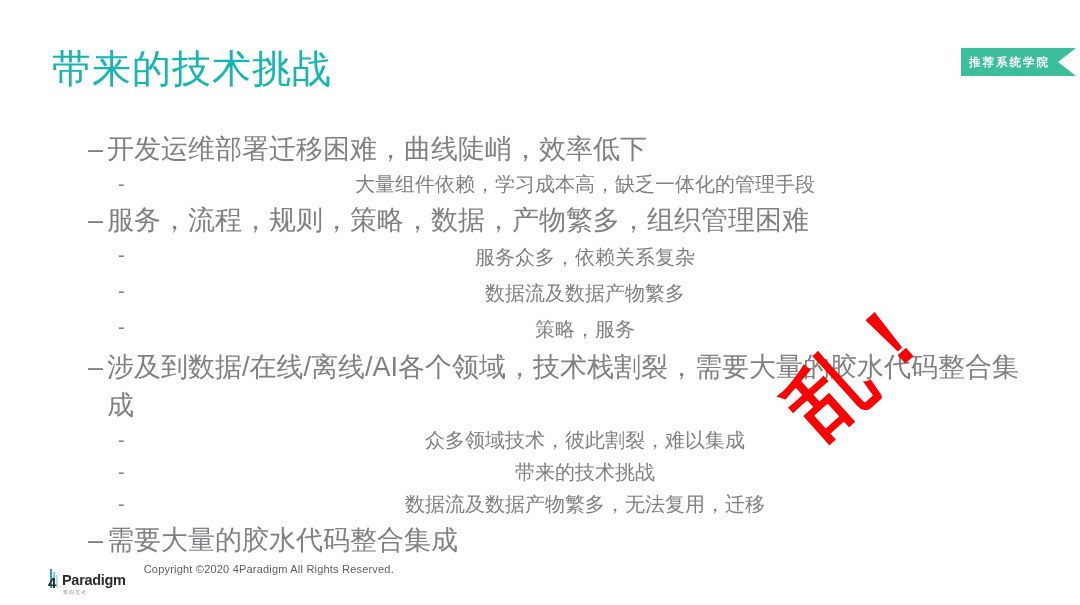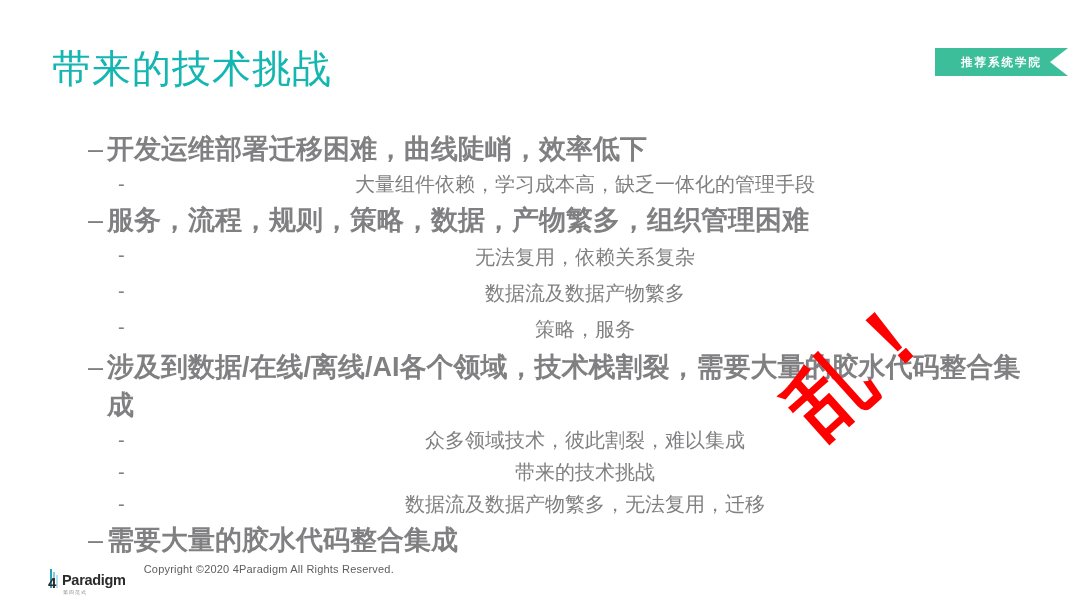--- a/index.html
+++ b/index.html
@@ -32,31 +32,31 @@
     font-size: 39px;
     line-height: 46px;
     letter-spacing: 1px;
     color: #14b6b2;
     font-weight: 400;
     white-space: nowrap;
   }
 
   .course-badge {
     position: absolute;
-    right: 12px;
+    right: 4px;
     top: 48px;
     height: 28px;
     display: flex;
     align-items: center;
     background: #3dbe9b;
     color: #ffffff;
     font-size: 11.5px;
     letter-spacing: 2px;
     font-weight: 700;
-    padding: 0 26px 0 26px;
+    padding: 0 26px 0 8px;
     -webkit-clip-path: polygon(0 0, 100% 0, 100% 100%, 0 100%, 0 100%);
     clip-path: polygon(0% 0%, 100% 0%, 100% 100%, 0% 100%);
   }
   .course-badge .badge-text {
     position: relative;
     z-index: 2;
   }
   .badge-notch {
     position: absolute;
     right: 0;
@@ -86,21 +86,20 @@
   }
   .bullet-l1 .marker {
     flex: 0 0 auto;
     width: 19px;
     color: #808082;
     font-size: 27px;
     line-height: 38px;
   }
   .bullet-l1 .text {
     flex: 1 1 auto;
-    font-weight: bold;
   }
 
   .bullet-l2 {
     display: flex;
     align-items: flex-start;
     color: #808082;
     font-size: 20px;
     line-height: 31px;
     margin: 0 0 1px 0;
     padding-left: 30px;
@@ -231,21 +230,21 @@
       </div>
     </div>
 
     <div class="group group-2">
       <div class="bullet-l1">
         <span class="marker">–</span>
         <span class="text">服务，流程，规则，策略，数据，产物繁多，组织管理困难</span>
       </div>
       <div class="bullet-l2">
         <span class="marker">-</span>
-        <span class="text">无法复用，依赖关系复杂</span>
+        <span class="text">服务众多，依赖关系复杂</span>
       </div>
       <div class="bullet-l2">
         <span class="marker">-</span>
         <span class="text">数据流及数据产物繁多</span>
       </div>
       <div class="bullet-l2">
         <span class="marker">-</span>
         <span class="text">策略，服务</span>
       </div>
     </div>

